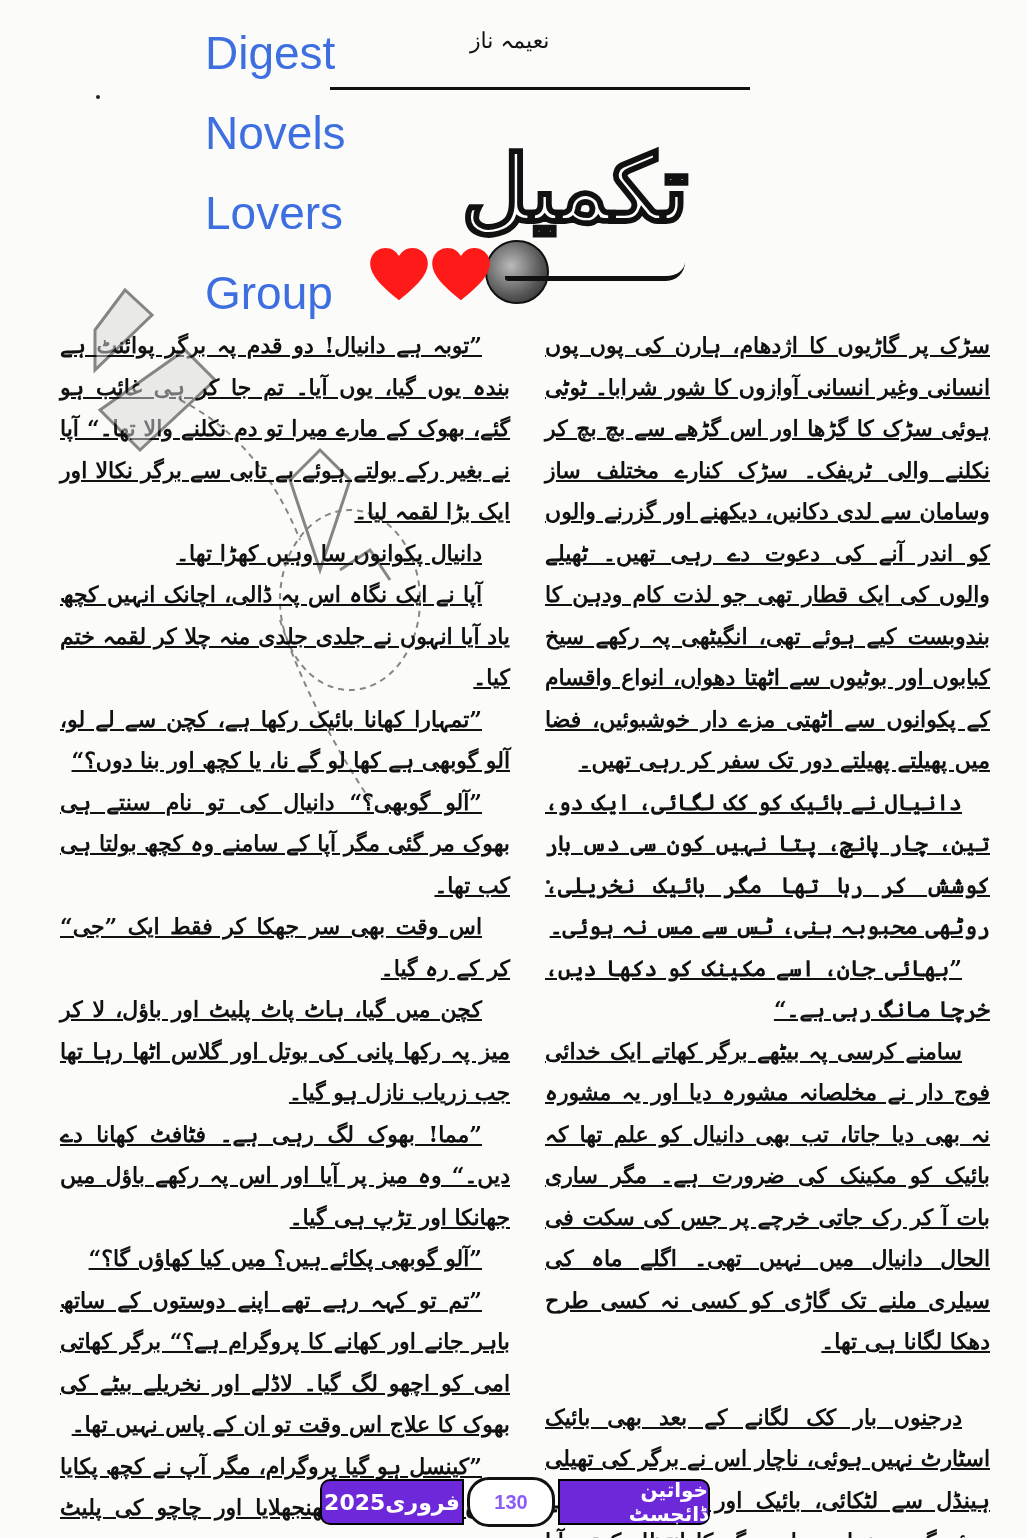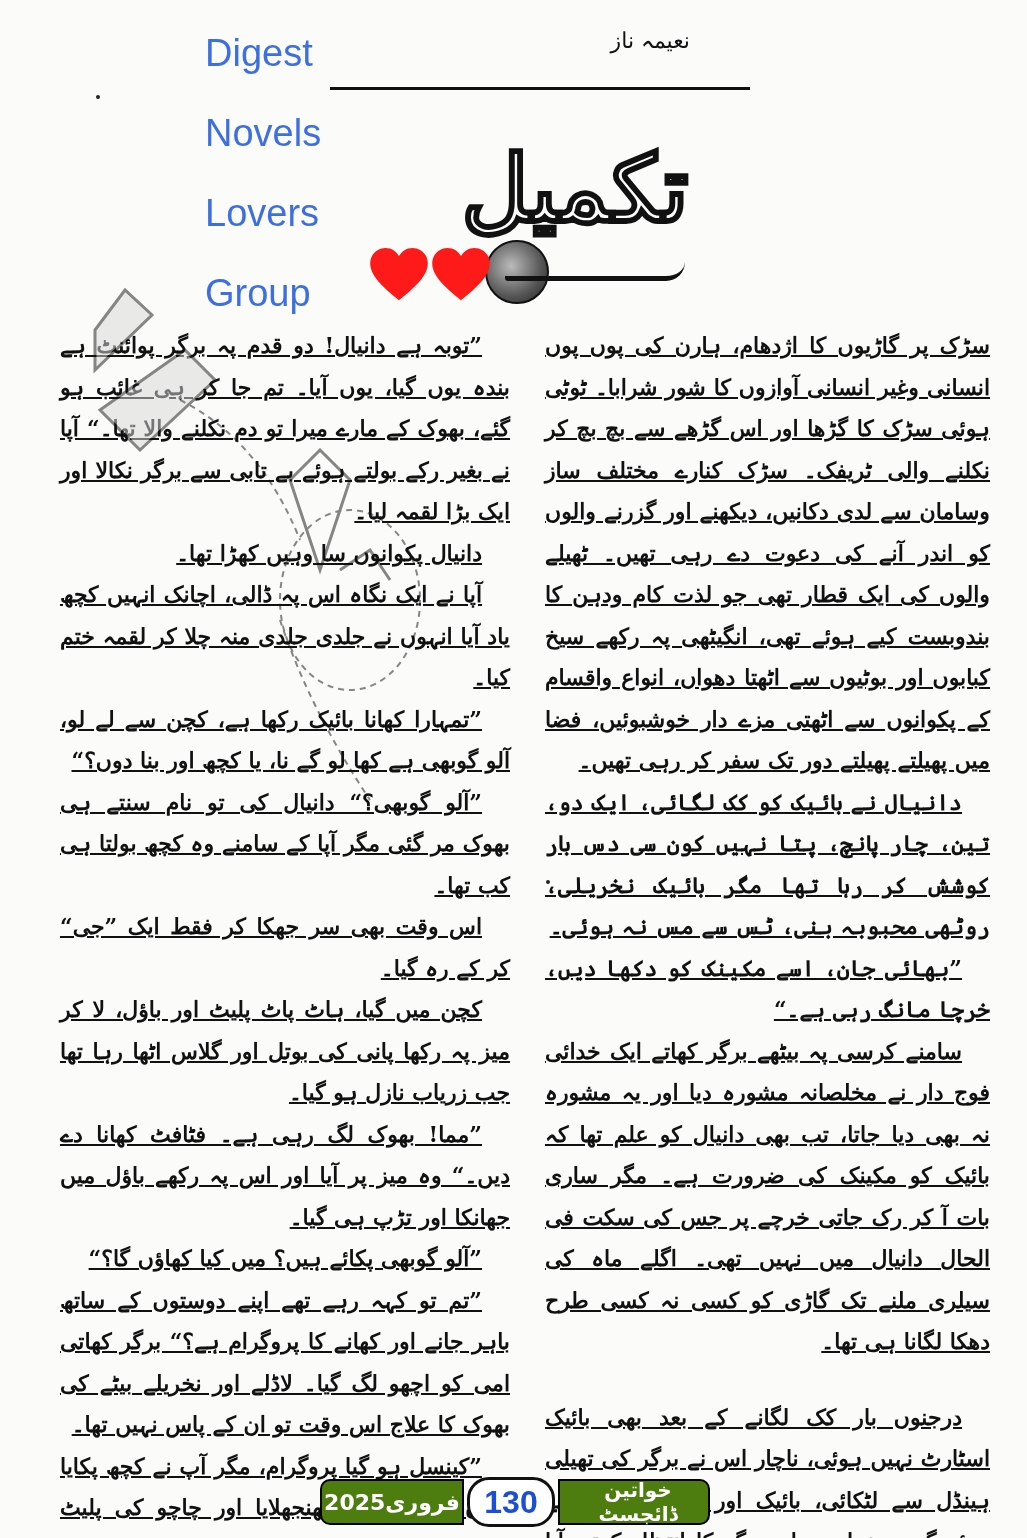--- a/index.html
+++ b/index.html
@@ -9,31 +9,31 @@
     position: relative;
     font-family: "DejaVu Sans", sans-serif;
     color: #111;
   }
   .page { position: absolute; inset: 0; }
 
   
   .wm {
     position: absolute; left: 205px; top: 14px;
     font-family: "Liberation Sans", sans-serif;
-    color: #3e6fe0; font-size: 38px; line-height: 78px;
+    color: #3e6fe0; font-size: 46px; line-height: 78px;
     z-index: 5;
   }
   .wm div { height: 80px; }
   .hearts { position: absolute; left: 370px; top: 248px; z-index: 6; display: flex; gap: 4px; }
   .heart { width: 58px; height: 54px; }
 
   
   .author {
     position: absolute; left: 470px; top: 28px; width: 220px;
-    text-align: right; font-family: "DejaVu Serif", serif; font-size: 22px;
+    text-align: left; font-family: "DejaVu Serif", serif; font-size: 22px;
     direction: rtl;
   }
   .rule { position: absolute; left: 330px; top: 87px; width: 420px; height: 3px; background: #111; }
 
   
   .title {
     position: absolute; left: 425px; top: 104px; width: 300px; height: 180px;
     direction: rtl; text-align: center;
     font-family: "DejaVu Serif", serif; font-size: 92px; line-height: 170px;
     color: #fff; -webkit-text-stroke: 3px #111; font-weight: bold;
@@ -61,31 +61,30 @@
 
   
   .deco { position: absolute; z-index: 1; opacity: .5; }
 
   
   .footer {
     position: absolute; left: 320px; top: 1478px; width: 390px; height: 48px;
     display: flex; align-items: center; justify-content: space-between;
   }
   .f-band {
-    height: 42px; background: #4d7c0f; color: #fff; display: flex; align-items: center;
+    height: 42px; background: #6d28d9; color: #fff; display: flex; align-items: center;
     justify-content: center; font-family: "DejaVu Sans", sans-serif; font-weight: bold; 
     border: 2px solid #000;
-    text-align: center;
   }
   .f-left { width: 140px; border-radius: 10px 0 0 10px; font-size: 22px; }
   .f-right { width: 140px; border-radius: 0 10px 10px 0; font-size: 20px; direction: rtl; padding-left: 8px; }
   .f-page {
     width: 82px; height: 44px; border-radius: 22px; border: 3px solid #111; background: #fff;
     display: flex; align-items: center; justify-content: center;
-    font-family: "Liberation Sans", sans-serif; font-weight: bold; font-size: 32px; color: #1d4ed8;
+    font-family: "Liberation Sans", sans-serif; font-weight: bold; font-size: 20px; color: #8b5cf6;
   }
   .dot { position: absolute; width: 4px; height: 4px; background: #222; border-radius: 50%; }
 </style>
 </head>
 <body>
 
 <div class="page">
 
   <div class="wm">
     <div>Digest</div>

